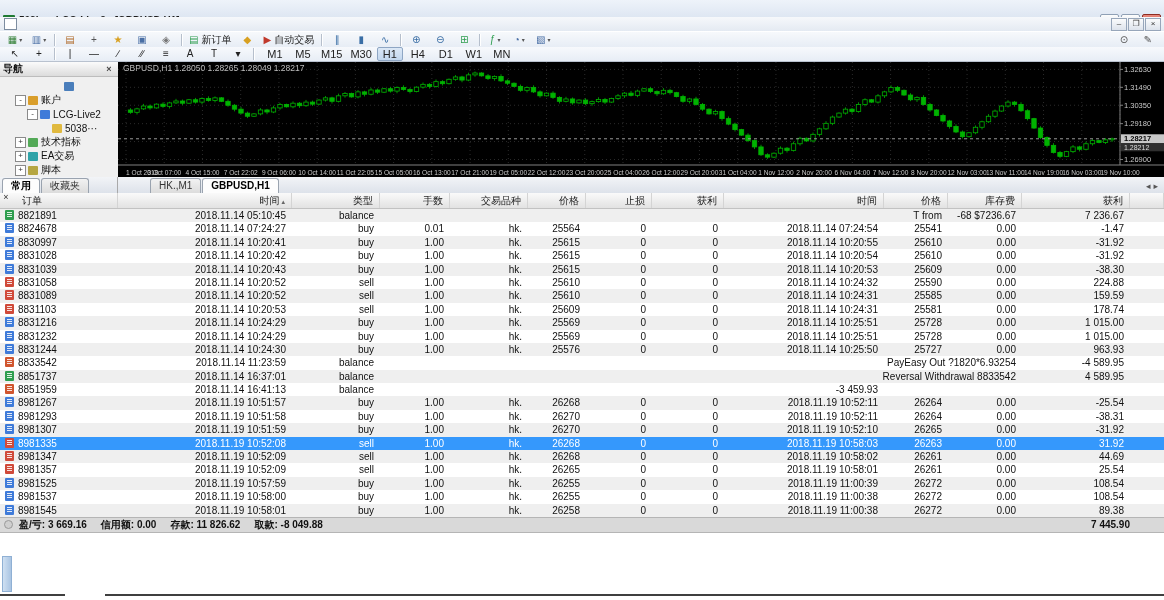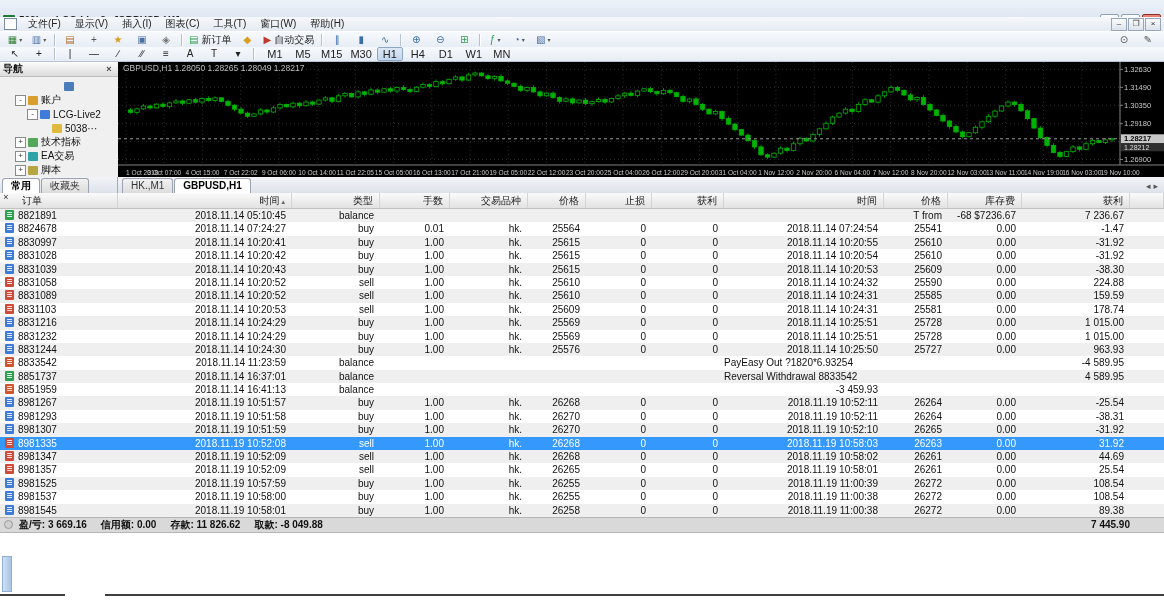--- a/index.html
+++ b/index.html
@@ -49,21 +49,21 @@
   .tree-row{display:flex;align-items:center;height:14px;white-space:nowrap;}
   .toggle{width:9px;height:9px;border:1px solid #8a8a8a;background:#fff;font-size:8px;line-height:7px;
     text-align:center;margin-right:2px;color:#333;flex:0 0 9px;}
   .toggle.none{visibility:hidden;}
   .ticon{width:10px;height:9px;border-radius:1px;margin-right:3px;flex:0 0 10px;}
   
   .chartwrap{top:62px;left:118px;right:0;height:115px;background:#000;}
   .chartwrap svg{display:block;}
   
   .tabstrip{top:177px;left:0;right:0;height:16px;background:linear-gradient(#f2f4f7,#dde2ea);
-    border-bottom:1px solid #9a9a9a;display:flex;align-items:flex-end;font-size:10px;}
+    border-bottom:1px solid #9a9a9a;display:flex;align-items:flex-end;font-size:10px;gap:28px;}
   .navtabs{width:118px;display:flex;align-items:flex-end;padding-left:2px;border-right:1px solid #a9a9a9;height:100%;box-sizing:border-box;}
   .tab{padding:1px 8px 1px;border:1px solid #9aa3af;border-bottom:none;border-radius:3px 3px 0 0;
     background:linear-gradient(#f2f2f2,#dcdcdc);margin-right:1px;color:#333;height:12px;line-height:12px;}
   .tab.active{background:#fdfdfd;font-weight:bold;color:#000;}
   .charttabs{display:flex;align-items:flex-end;padding-left:4px;flex:1;}
   .tabscroll{display:flex;gap:3px;padding:0 6px 2px;color:#555;font-size:9px;}
   
   .terminal{top:193px;left:0;right:0;bottom:0;background:#fff;font-size:10px;color:#111;}
   .term-close{position:absolute;left:1px;top:0px;width:10px;height:10px;font-size:9px;line-height:9px;
     text-align:center;color:#333;}
@@ -73,21 +73,21 @@
   .thead .hc{text-align:right;padding-right:6px;border-right:1px solid #d4d4d4;height:15px;line-height:15px;white-space:nowrap;}
   .thead .hc.first{grid-column:1/3;text-align:left;padding-left:22px;}
   .sortmark{font-size:7px;color:#666;margin-left:2px;}
   .trow{height:13.4px;line-height:13.4px;white-space:nowrap;}
   .trow.alt{background:#efefef;}
   .trow.selected{background:#3598fc;color:#fff;}
   .trow .c{text-align:right;padding-right:6px;overflow:hidden;}
   .trow .c.id{text-align:left;padding:0;}
   .rowicon{width:9px;height:10px;margin:0 0 0 5px;border-radius:1px;position:relative;display:inline-block;vertical-align:-1px;}
   .rowicon:after{content:"";position:absolute;left:2px;top:2px;right:2px;height:1px;background:rgba(255,255,255,.85);box-shadow:0 2px 0 rgba(255,255,255,.85),0 4px 0 rgba(255,255,255,.85);}
-  .comment-cell{grid-column:10/13;padding-right:6px;white-space:nowrap;}
+  .comment-cell{grid-column:10/13;text-align:right;padding-right:6px;white-space:nowrap;}
   .tfoot{height:14px;background:#d9d9d9;border-top:1px solid #b5b5b5;border-bottom:1px solid #b5b5b5;
     font-weight:bold;display:flex;align-items:center;padding-left:4px;color:#111;}
   .tfoot .dot{width:7px;height:7px;border-radius:50%;background:#cfcfcf;border:1px solid #9a9a9a;margin-right:6px;}
   .tfoot .stat{margin-right:14px;white-space:nowrap;}
   .tfoot .total{margin-left:auto;padding-right:34px;}
   .vstrip{left:2px;bottom:8px;width:8px;height:34px;background:linear-gradient(90deg,#cfe0f2,#a9c4e2);border:1px solid #8fb0d4;}
   .botline{bottom:4px;height:2px;background:#3f3f3f;}
 </style>
 </head>
 <body>
@@ -98,29 +98,20 @@
   <span class="title-text" style="margin-left:14px;">LCG-Live2 - [GBPUSD,H1]</span>
   <div class="win-btns">
     <div class="win-btn">–</div>
     <div class="win-btn">□</div>
     <div class="win-btn close">×</div>
   </div>
 </div>
 
 <div class="abs menubar">
   <div class="child-icon"></div>
-  <div id="menu-items" style="display:flex;">
-      <div class="menu-item">文件(F)</div>
-      <div class="menu-item">显示(V)</div>
-      <div class="menu-item">插入(I)</div>
-      <div class="menu-item">图表(C)</div>
-      <div class="menu-item">工具(T)</div>
-      <div class="menu-item">窗口(W)</div>
-      <div class="menu-item">帮助(H)</div>
-    </div>
   <div class="mdi-btns">
     <div class="mdi-btn">–</div>
     <div class="mdi-btn">❐</div>
     <div class="mdi-btn">×</div>
   </div>
 </div>
 
 <div class="abs toolbar tb1">
   <div id="toolbar1" style="display:flex;align-items:center;">
       <div class="tbtn">

